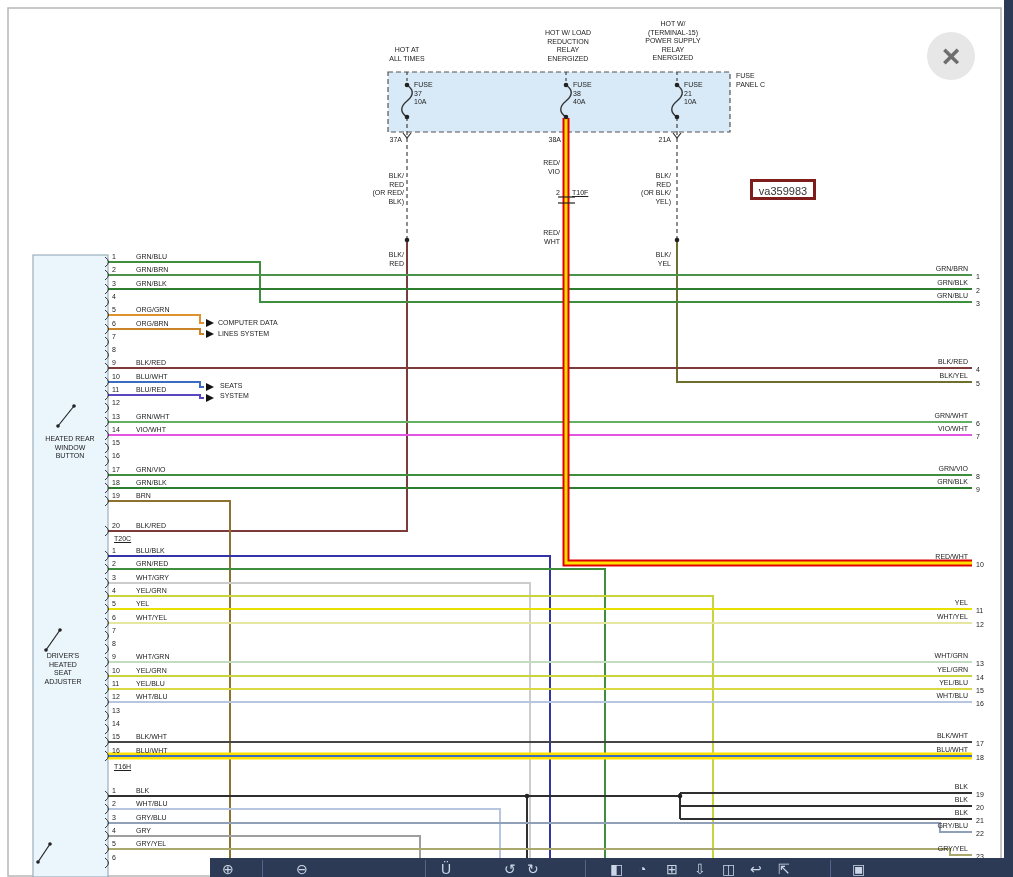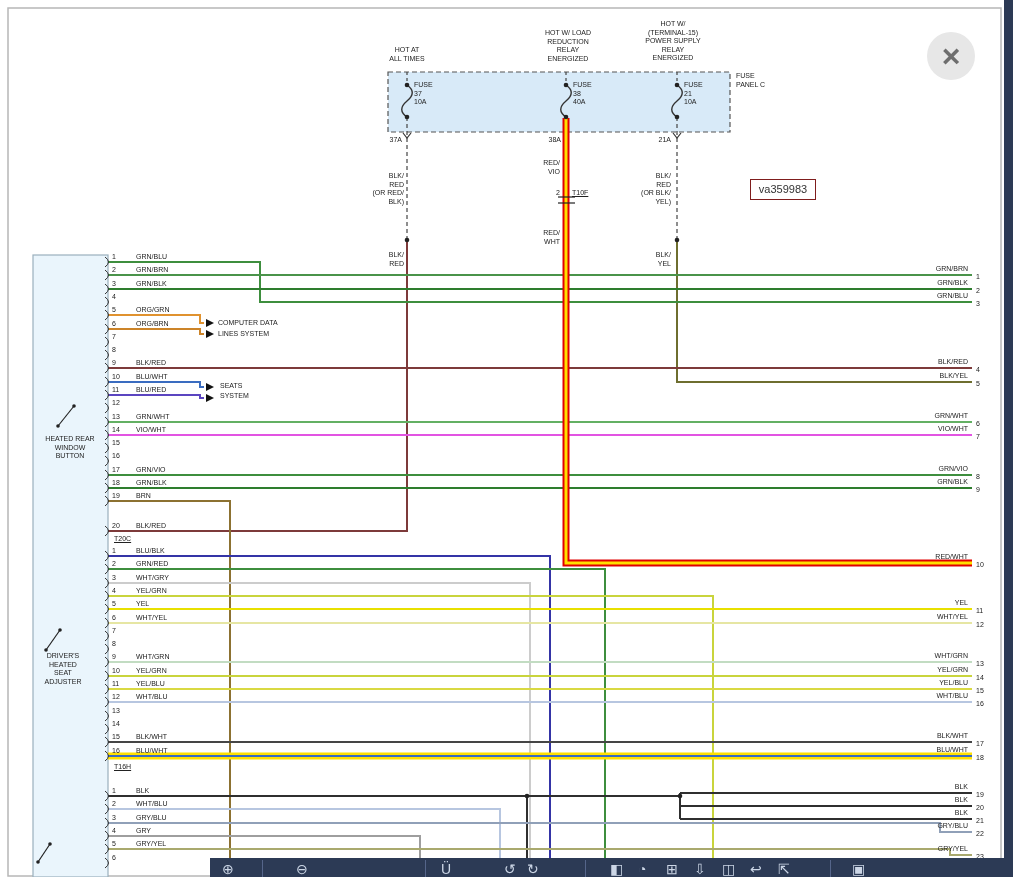--- a/index.html
+++ b/index.html
@@ -6,21 +6,21 @@
   html,body{width:1013px;height:877px;}
   body{font-family:"Liberation Sans",sans-serif;background:#fff;overflow:hidden;}
   .stage{position:relative;width:1013px;height:877px;background:#fff;overflow:hidden;}
   #diagram-svg{position:absolute;left:0;top:0;}
   #labels{position:absolute;left:0;top:0;width:100%;height:100%;pointer-events:none;}
   .lbl{position:absolute;font-size:7px;line-height:8.5px;color:#222;white-space:pre;}
   .lbl.r{transform:translateX(-100%);text-align:right;}
   .lbl.c{transform:translateX(-50%);text-align:center;}
   .lbl.u{text-decoration:underline;}
   .va-box{position:absolute;left:750px;top:179px;width:66px;height:21px;background:#fff;
-          border:1px solid #7f1d1d;font-size:11px;color:#333;text-align:center;line-height:19px;}
+          border:3px solid #7f1d1d;font-size:11px;color:#333;text-align:center;line-height:19px;}
   .close-btn{position:absolute;left:927px;top:32px;width:48px;height:48px;border-radius:50%;
           background:#e7e7e7;display:flex;align-items:center;justify-content:center;cursor:pointer;}
   .close-x{font-size:32px;font-weight:bold;color:#6e6e6e;line-height:1;}
   .right-strip{position:absolute;right:0;top:0;width:9px;height:877px;background:#2c3a55;}
   .toolbar{position:absolute;left:210px;right:9px;top:858px;height:19px;background:#2c3a55;overflow:hidden;}
   #toolbar-icons{position:relative;width:100%;height:100%;}
   .tb-icon{position:absolute;top:3px;font-size:14px;color:#ccd6e6;cursor:pointer;}
   .tb-sep{position:absolute;top:2px;width:1px;height:17px;background:#55658a;}
 </style>
 </head>

